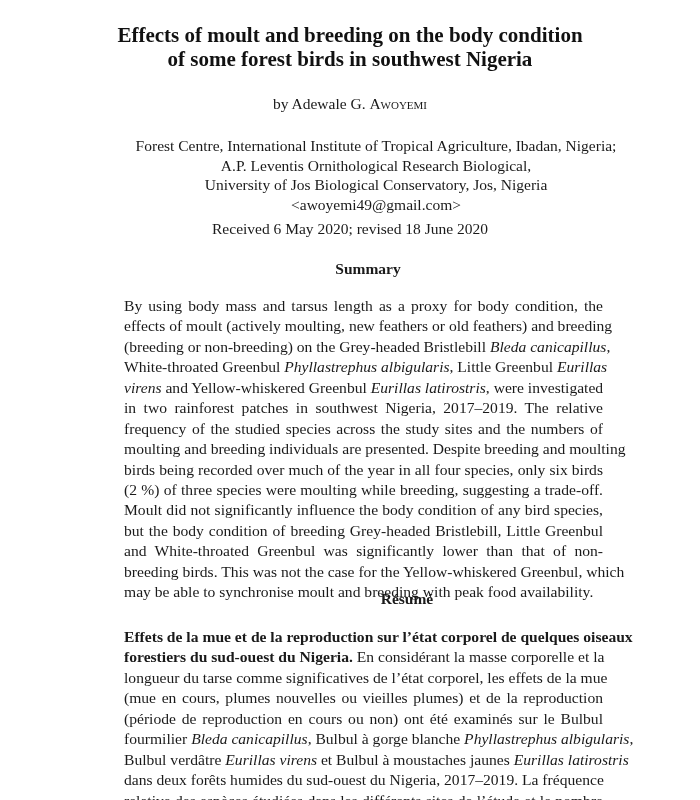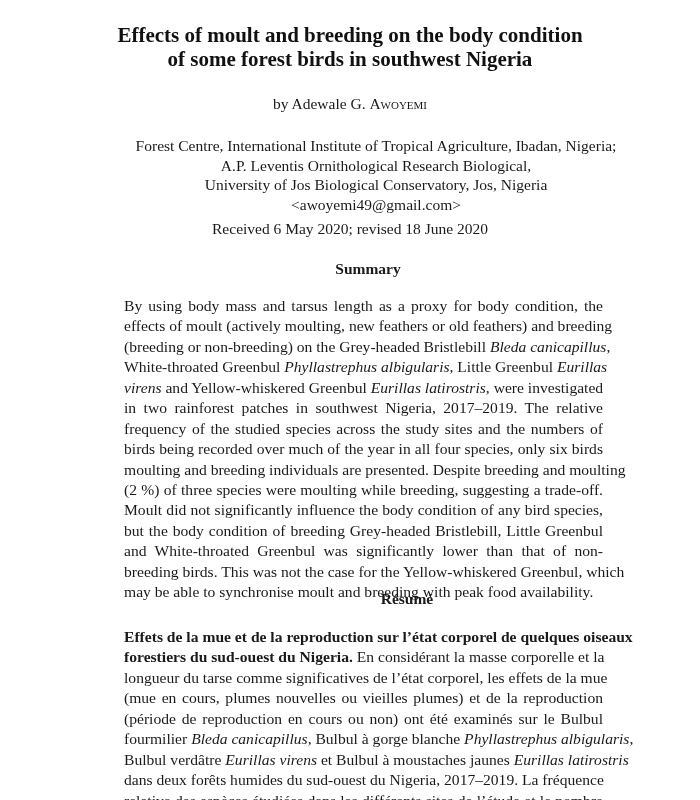--- a/index.html
+++ b/index.html
@@ -50,22 +50,22 @@
   <div class="center heading summary-h">Summary</div>
 
   <div class="para summary-body" id="summary-body">
       <span class="ln"><span>By using body mass and tarsus length as a proxy for body condition, the</span></span>
       <span class="ln"><span>effects of moult (actively moulting, new feathers or old feathers) and breeding</span></span>
       <span class="ln"><span>(breeding or non-breeding) on the Grey-headed Bristlebill </span><i>Bleda canicapillus</i><span>,</span></span>
       <span class="ln"><span>White-throated Greenbul </span><i>Phyllastrephus albigularis</i><span>, Little Greenbul </span><i>Eurillas</i></span>
       <span class="ln"><i>virens</i><span> and Yellow-whiskered Greenbul </span><i>Eurillas latirostris</i><span>, were investigated</span></span>
       <span class="ln"><span>in two rainforest patches in southwest Nigeria, 2017–2019. The relative</span></span>
       <span class="ln"><span>frequency of the studied species across the study sites and the numbers of</span></span>
+      <span class="ln"><span>moulting and breeding individuals are presented. Despite breeding and moulting</span></span>
       <span class="ln"><span>birds being recorded over much of the year in all four species, only six birds</span></span>
-      <span class="ln"><span>moulting and breeding individuals are presented. Despite breeding and moulting</span></span>
       <span class="ln"><span>(2 %) of three species were moulting while breeding, suggesting a trade-off.</span></span>
       <span class="ln"><span>Moult did not significantly influence the body condition of any bird species,</span></span>
       <span class="ln"><span>but the body condition of breeding Grey-headed Bristlebill, Little Greenbul</span></span>
       <span class="ln"><span>and White-throated Greenbul was significantly lower than that of non-</span></span>
       <span class="ln"><span>breeding birds. This was not the case for the Yellow-whiskered Greenbul, which</span></span>
       <span class="ln last"><span>may be able to synchronise moult and breeding with peak food availability.</span></span>
     </div>
 
   <div class="center heading resume-h">Résumé</div>
 

